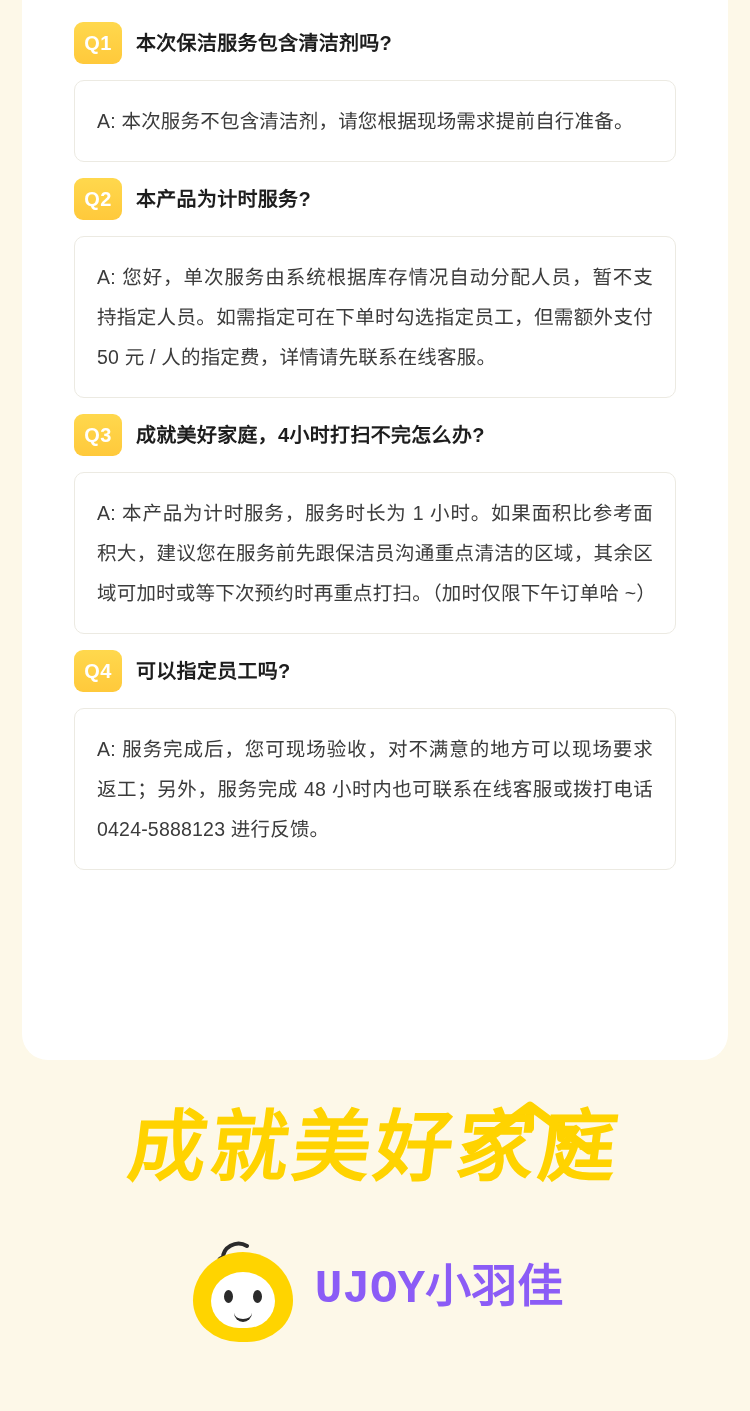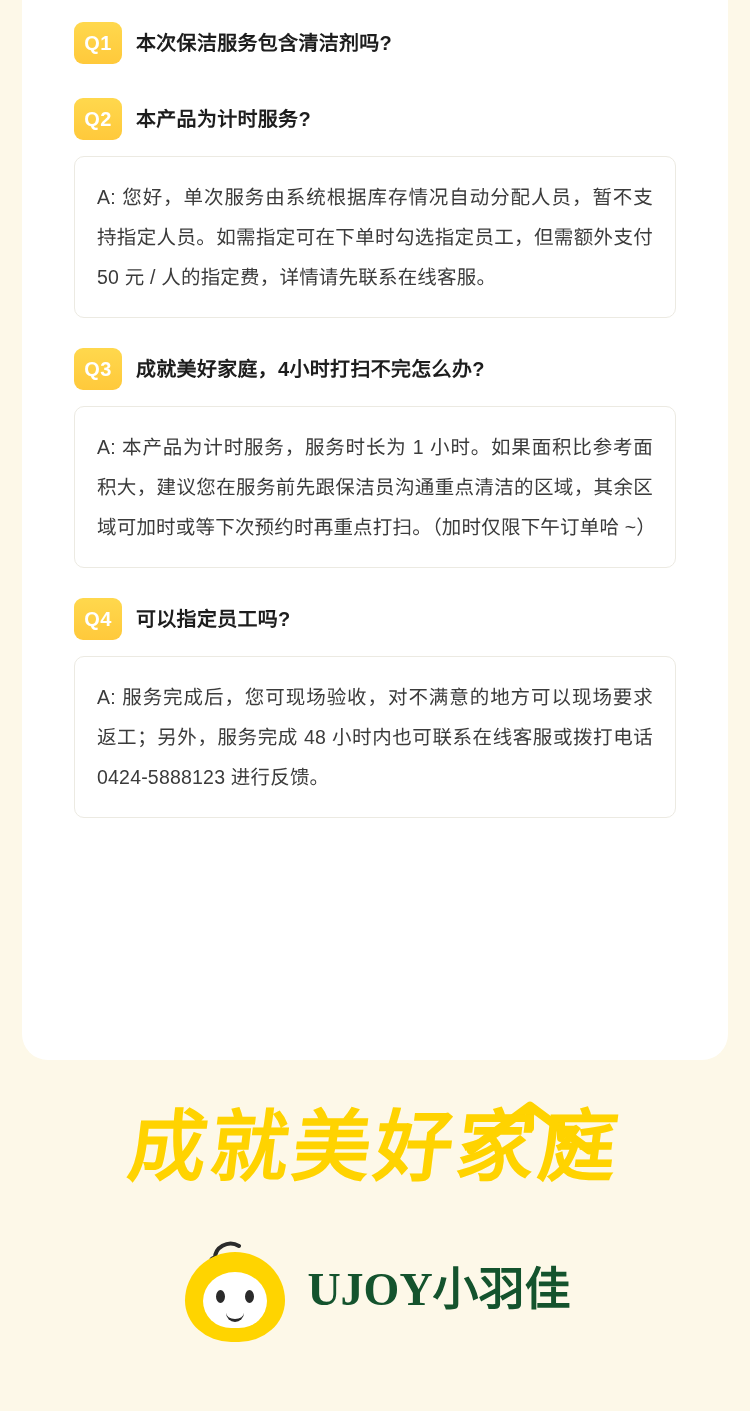--- a/index.html
+++ b/index.html
@@ -28,21 +28,21 @@
     width: 706px;
     height: 1060px;
     background: #ffffff;
     border-radius: 0 0 26px 26px;
     box-sizing: border-box;
   }
   .faq-list {
     padding: 18px 52px 0 52px;
   }
   .faq-item {
-    margin-bottom: 26px;
+    margin-bottom: 12px;
   }
   .q-head {
     display: flex;
     align-items: center;
     height: 50px;
     margin-bottom: 12px;
   }
   .q-badge {
     position: relative;
     flex: 0 0 auto;
@@ -180,38 +180,41 @@
   .antenna {
     position: absolute;
     left: 30px;
     top: 0px;
     width: 46px;
     height: 26px;
   }
   .brand-name {
     font-size: 46px;
     font-weight: bold;
-    color: #14532d;
+    color: #8b5cf6;
     letter-spacing: 0px;
     line-height: 1;
-    font-family: Liberation Serif, serif;
+    font-family: Liberation Mono, monospace;
   }
 </style>
 </head>
 <body>
 
 <div class="page">
 
   <div class="faq-card">
     <div class="faq-list">
 
       <div class="faq-item">
         <div class="q-head">
           <div class="q-badge">Q1</div>
           <div class="q-text">本次保洁服务包含清洁剂吗?</div>
+        </div>
+        <div class="a-box">
+          <div class="a-text">A: 本次服务不包含清洁剂，请您根据现场需求提前自行准备。</div>
         </div>
       </div>
 
       <div class="faq-item">
         <div class="q-head">
           <div class="q-badge">Q2</div>
           <div class="q-text">本产品为计时服务?</div>
         </div>
         <div class="a-box">
           <div class="a-text">A: 您好，单次服务由系统根据库存情况自动分配人员，暂不支持指定人员。如需指定可在下单时勾选指定员工，但需额外支付 50 元 / 人的指定费，详情请先联系在线客服。</div>

